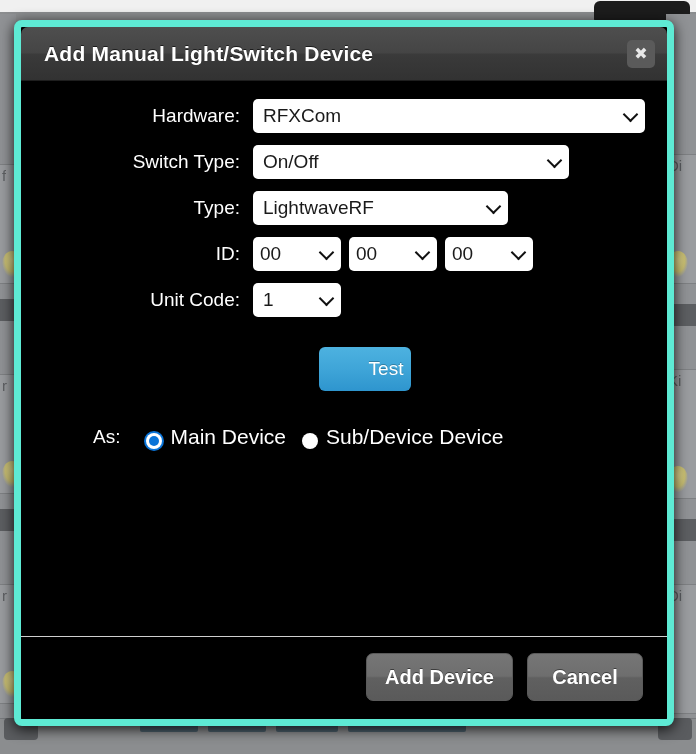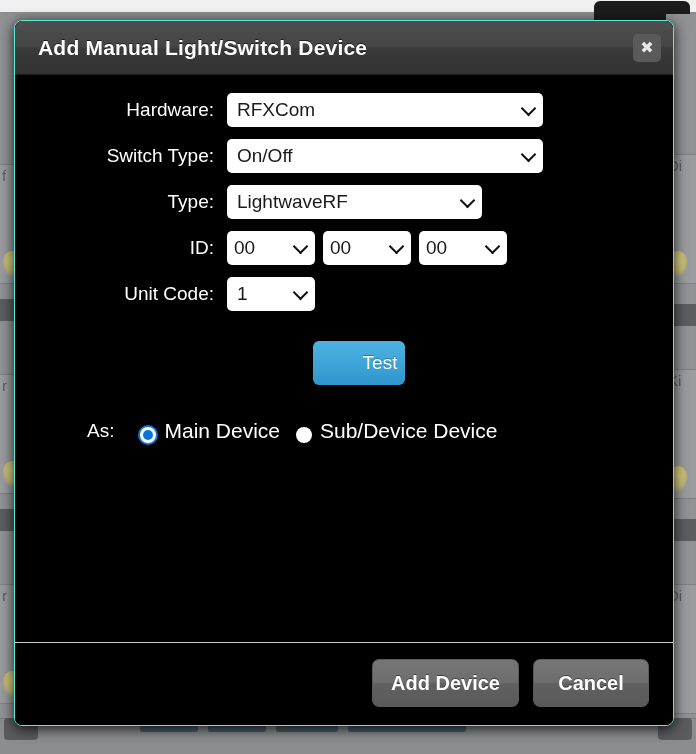--- a/index.html
+++ b/index.html
@@ -68,21 +68,21 @@
     position: absolute; bottom: 14px; height: 22px;
     width: 34px; background: #5a5c5f; border-radius: 4px;
   }
 
   
   #modal {
     position: absolute;
     left: 14px; top: 20px;
     width: 660px; height: 706px;
     background: #000;
-    border: 1px solid #5eead4;
+    border: 7px solid #5eead4;
     border-radius: 8px;
     box-shadow: 0 3px 14px rgba(0,0,0,.85);
     overflow: hidden;
     display: flex; flex-direction: column;
   }
   .modal-header {
     position: relative;
     height: 54px; flex: none;
     background: linear-gradient(to bottom, #4e4e4e 0%, #454545 48%, #3a3a3a 52%, #323232 100%);
     border-bottom: 1px solid #1e1e1e;
@@ -112,21 +112,21 @@
     background: #000;
     padding: 18px 0 0 0;
     position: relative;
   }
 
   .form-row {
     display: flex; align-items: center;
     margin-bottom: 12px;
   }
   .form-label {
-    width: 212px;
+    width: 232px;
     text-align: right;
     padding-right: 13px;
     font-size: 19px;
     color: #ffffff;
   }
   .fields { display: flex; align-items: center; gap: 8px; }
 
   
   .sel {
     position: relative;
@@ -141,21 +141,21 @@
     white-space: nowrap;
   }
   .sel .chev {
     position: absolute; right: 9px; top: 50%;
     width: 11px; height: 11px;
     margin-top: -7px;
     border-right: 2px solid #111;
     border-bottom: 2px solid #111;
     transform: rotate(45deg);
   }
-  .sel.w-hardware { width: 316px; text-align: center; }
+  .sel.w-hardware { width: 392px; text-align: center; }
   .sel.w-switch   { width: 316px; }
   .sel.w-type     { width: 255px; }
   .sel.w-id       { width: 88px; padding-left: 7px; }
   .sel.w-unit     { width: 88px; }
 
   .text-input {
     width: 392px; height: 36px;
     background: #232323;
     border: 1px solid #3a3a3a;
     border-radius: 5px;

